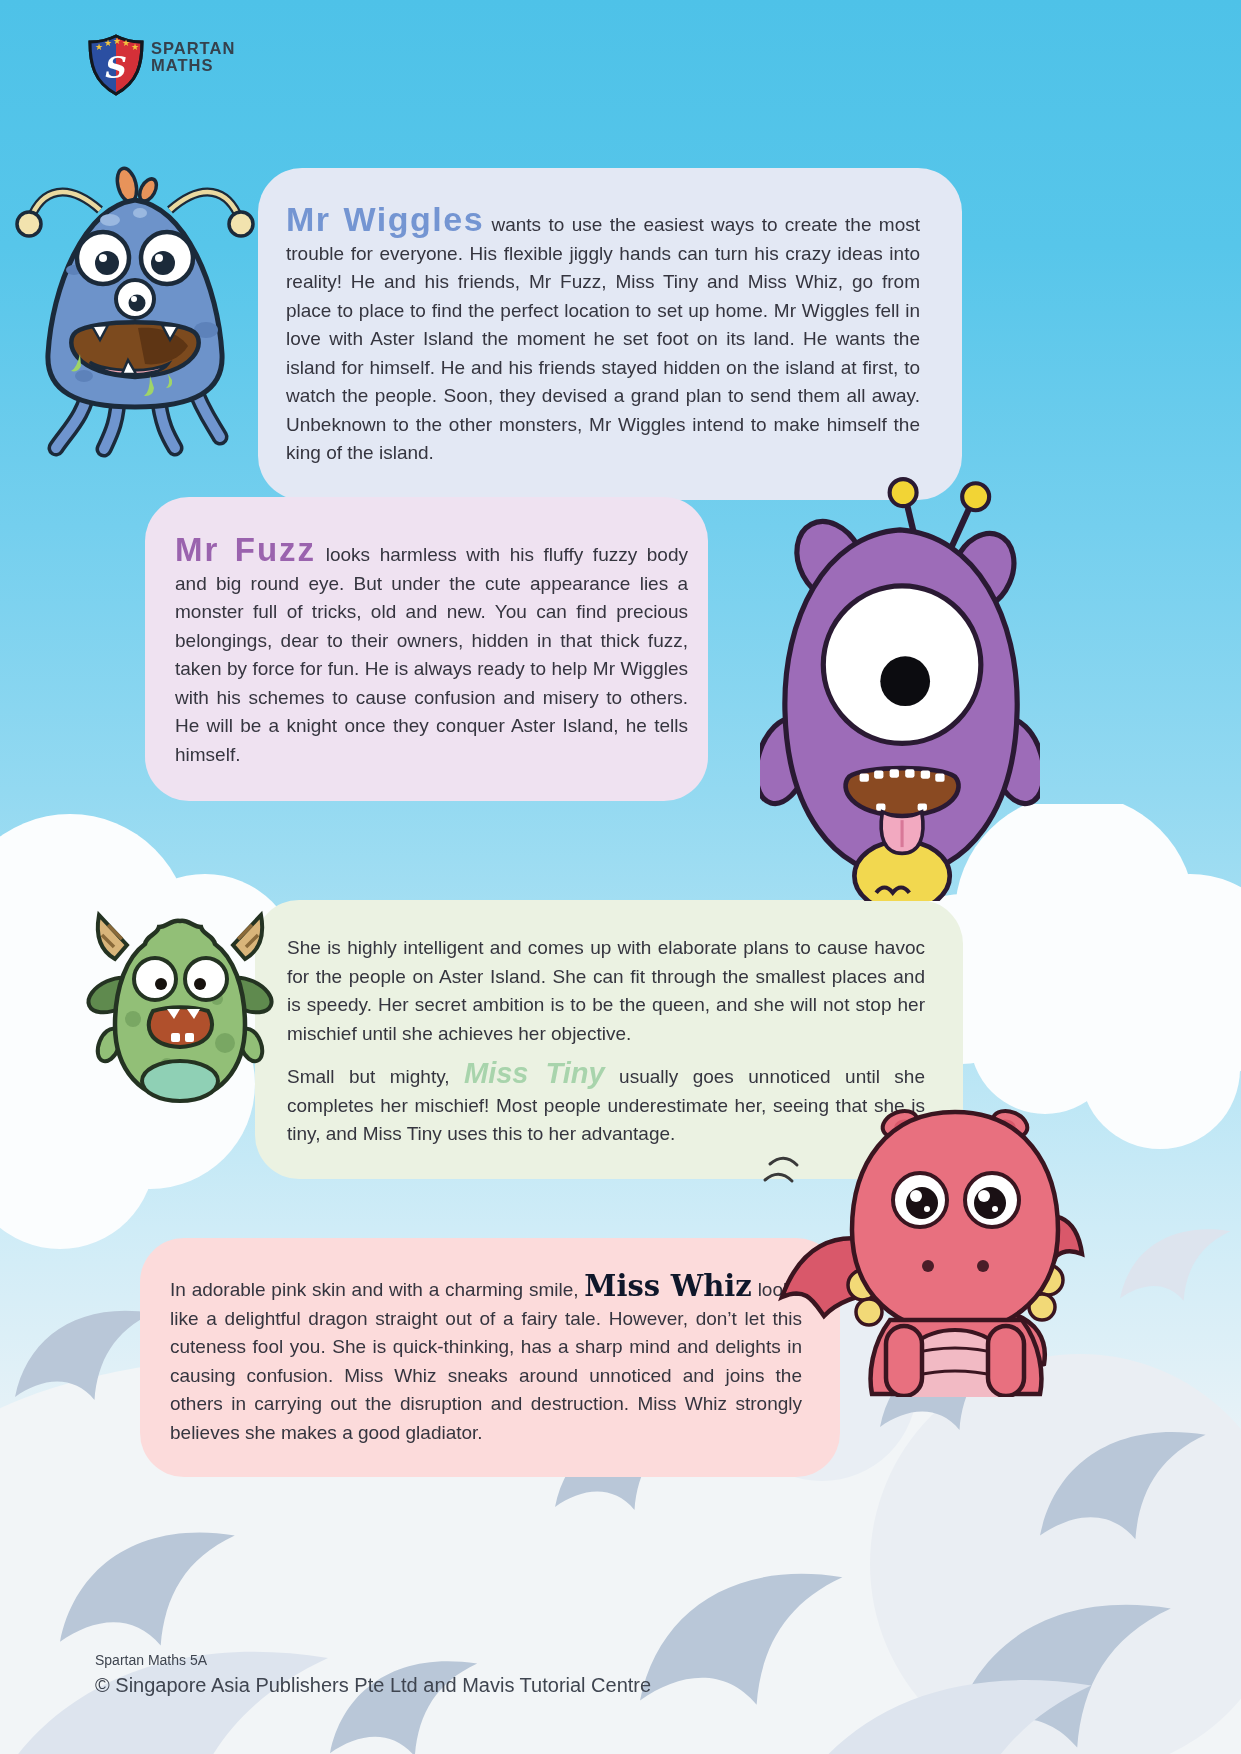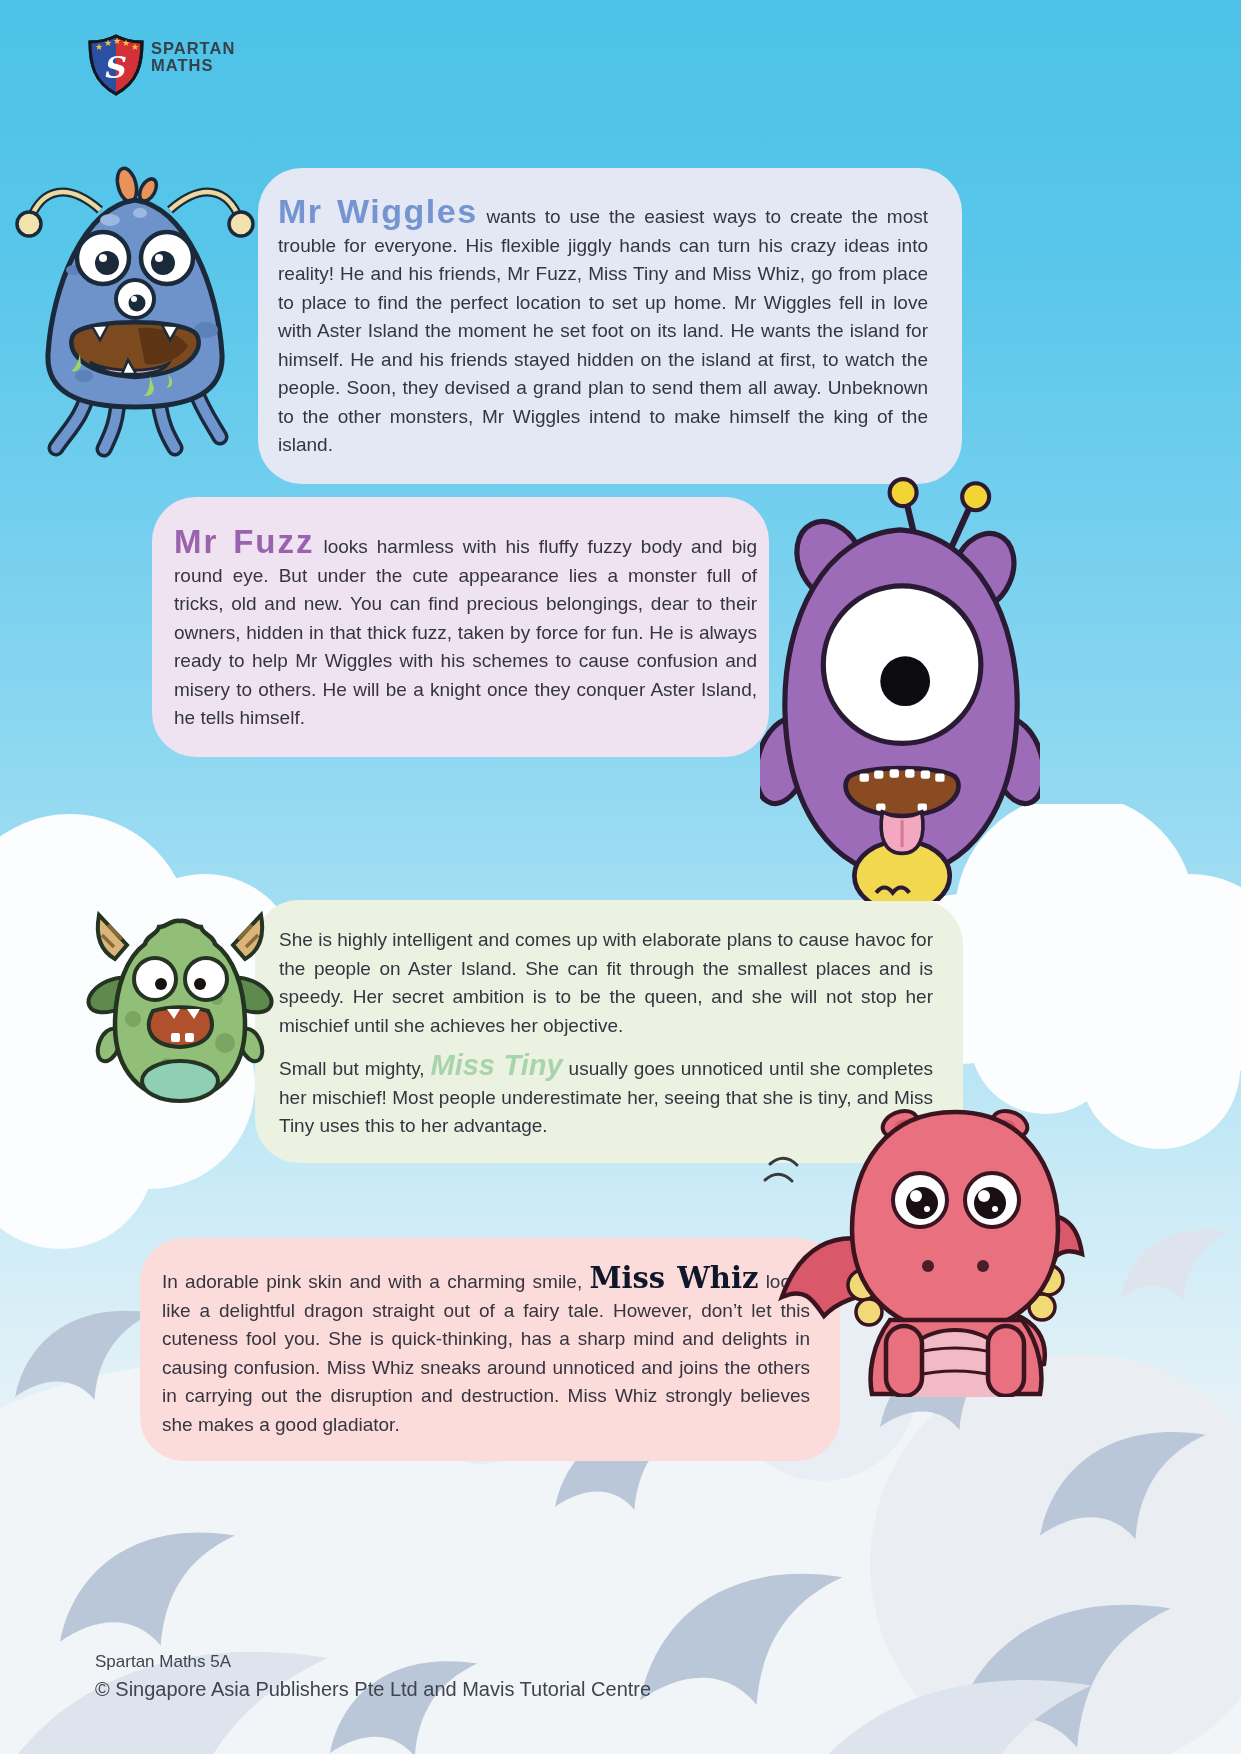--- a/index.html
+++ b/index.html
@@ -10,40 +10,40 @@
   }
   .clouds{position:absolute; left:0; top:804px; width:1241px; height:950px;}
   
   .brand{position:absolute; left:88px; top:34px; display:flex; align-items:flex-start;}
   .brand-text{margin-left:7px; margin-top:6px; font-weight:800; font-size:16.5px; line-height:1.02;
     color:#35414d; letter-spacing:1px;}
   .page-title{position:absolute; left:135px; top:84px; font-size:41px; font-weight:800;
     color:#ee2d6c; letter-spacing:0.5px;}
   
   .panel{position:absolute; border-radius:44px; box-sizing:border-box;}
-  .panel p{margin:0; color:#35353f; font-size:19px; line-height:1.5; text-align:justify;}
+  .panel p{margin:8px; color:#35353f; font-size:19px; line-height:1.5; text-align:justify;}
   .panel p + p{margin-top:11px;}
   #panel-wiggles{left:258px; top:168px; width:704px; background:#e3e8f4; padding:26px 34px 24px 20px;}
-  #panel-fuzz{left:152px; top:497px; width:617px; background:#efe2f1; padding:28px 12px 24px 22px;}
+  #panel-fuzz{left:145px; top:497px; width:563px; background:#efe2f1; padding:28px 12px 24px 22px;}
   #panel-tiny{left:255px; top:900px; width:708px; background:#ebf2e2; padding:26px 30px 22px 24px;}
   #panel-whiz{left:140px; top:1238px; width:700px; background:#fcdbdb; padding:26px 30px 22px 22px;}
   .name{font-weight:800;}
   .name-wiggles{color:#7495d2; font-size:34px; letter-spacing:1.5px; line-height:1;}
   .name-fuzz{color:#9a63ae; font-size:33px; letter-spacing:2px; line-height:1;}
   .name-tiny{color:#a8d4ac; font-size:29px; font-style:italic; line-height:1;}
   .name-whiz{color:#0f172a; font-size:29px; font-family:"DejaVu Serif",serif; line-height:1;}
   
   .monster{position:absolute;}
   #m-wiggles{left:10px; top:158px;}
   #m-fuzz{left:760px; top:476px;}
   #m-tiny{left:75px; top:903px;}
   #m-whiz{left:752px; top:1082px;}
   
   .footer{position:absolute; left:95px; top:1652px; color:#3f4550;}
-  .footer .f1{font-size:17px; margin:0 0 6px 0;}
+  .footer .f1{font-size:14px; margin:0 0 6px 0;}
   .footer .f2{font-size:20px; margin:0;}
 </style>
 </head>
 <body>
 
 <div class="page">
 
   <svg class="clouds" viewBox="0 0 1241 950" aria-hidden="true">
     <defs>
       <path id="sw" d="M0,62 C8,22 42,-2 92,6 C66,18 55,38 53,64 C38,46 17,50 0,62 Z"></path>

